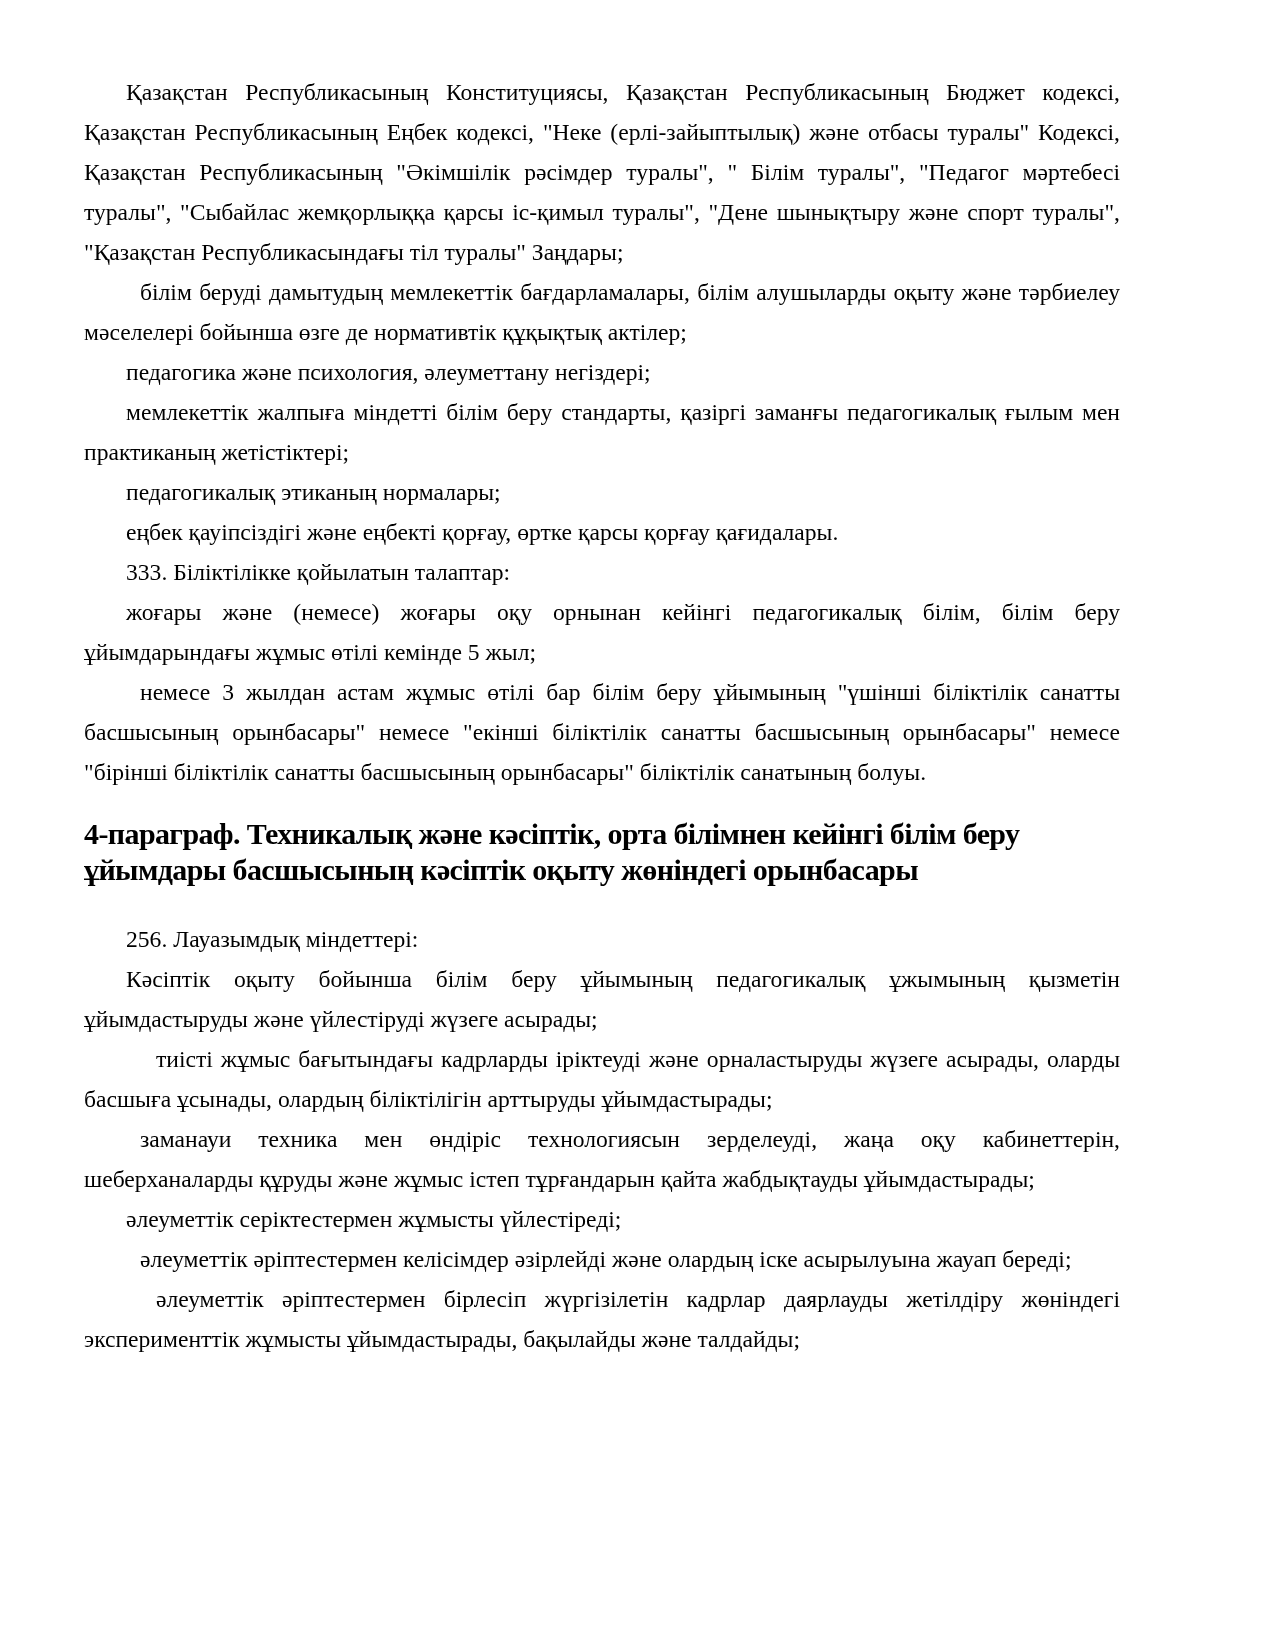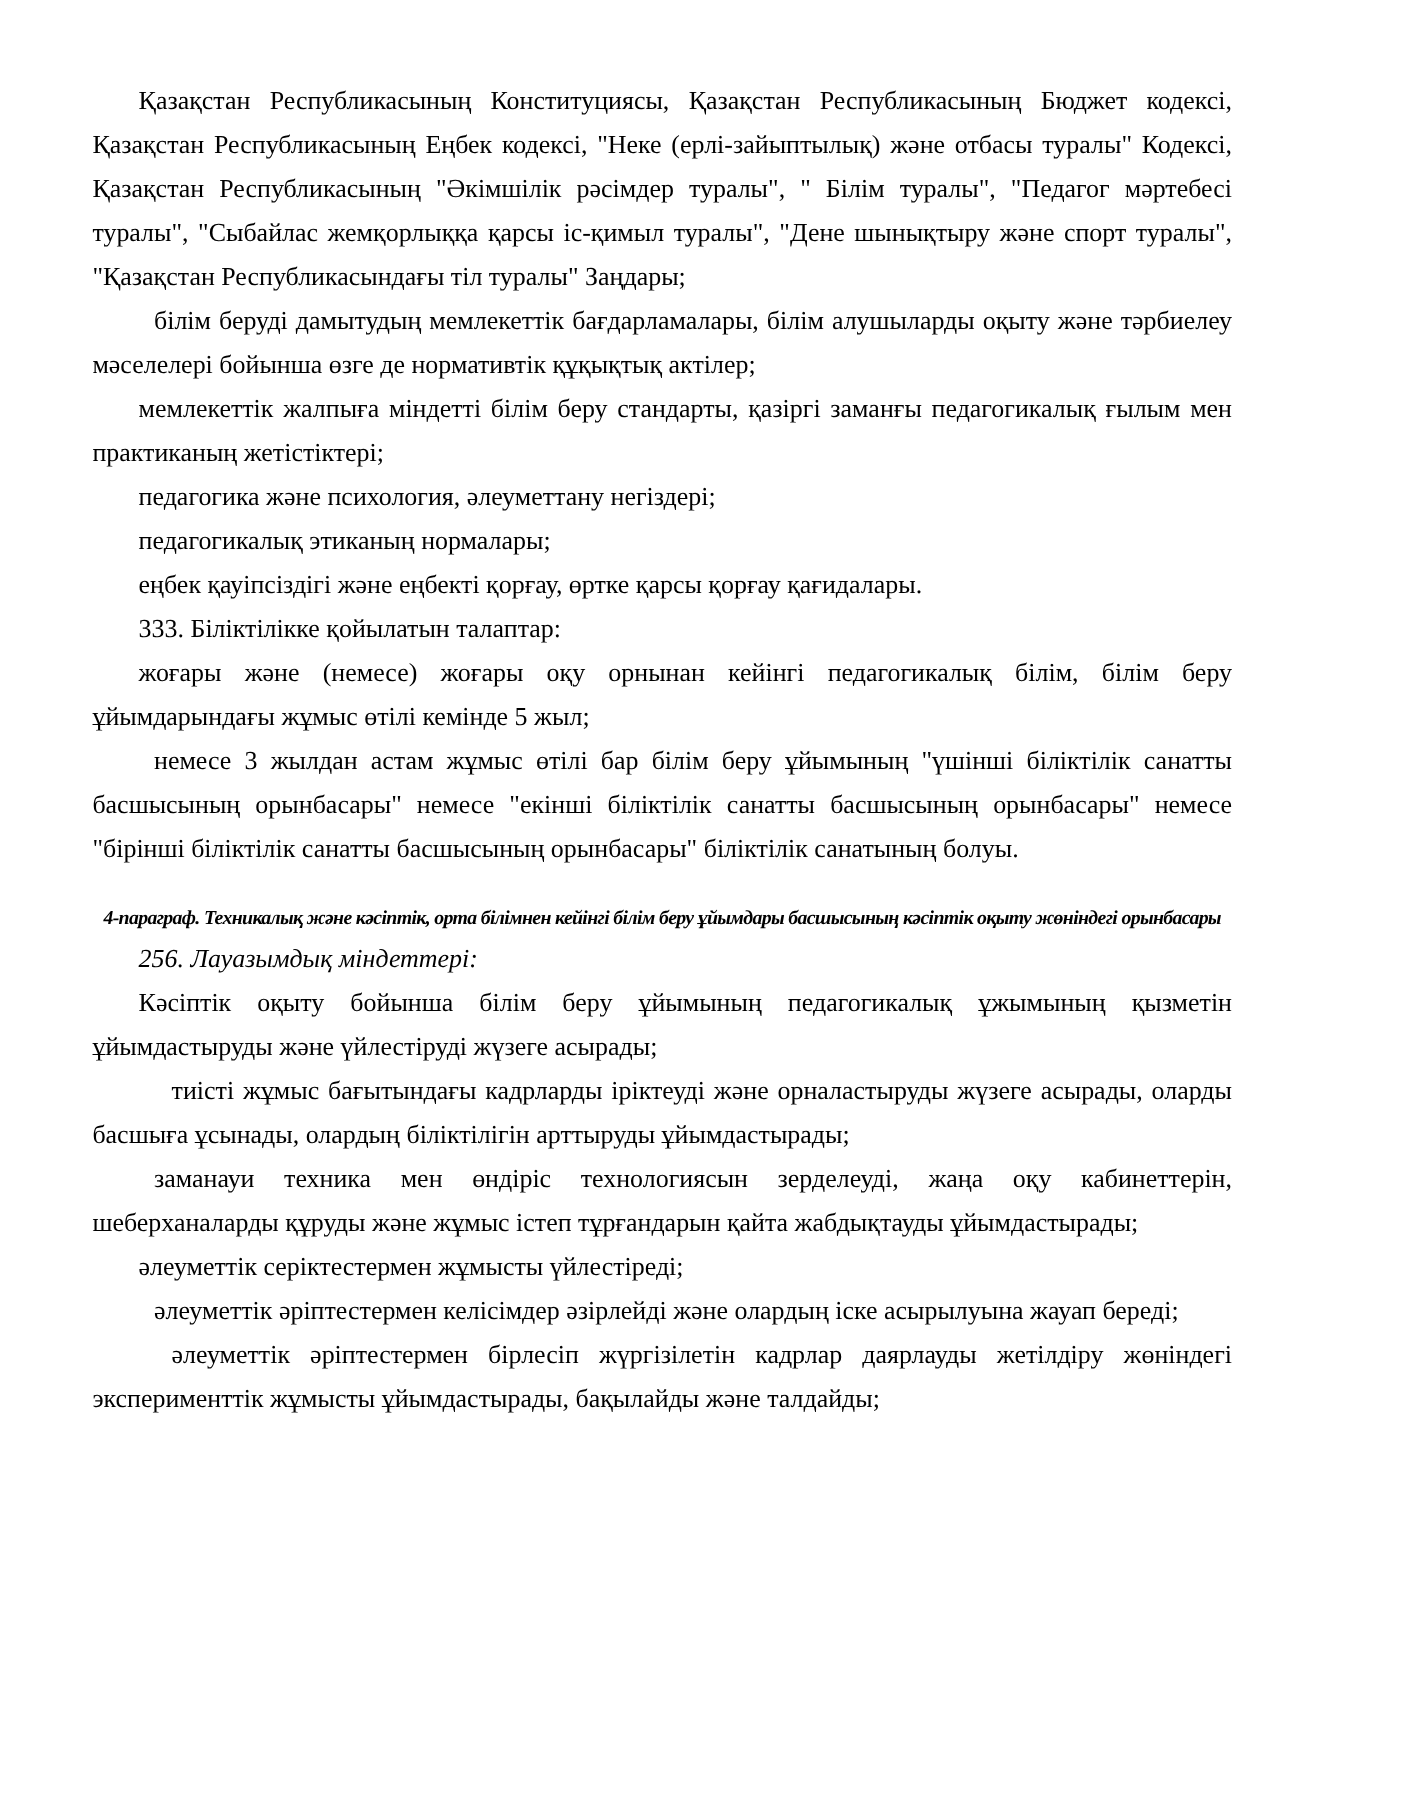--- a/index.html
+++ b/index.html
@@ -28,38 +28,37 @@
       text-align: justify;
       text-align-last: left;
     }
     .ind1 { text-indent: 42px; }
     .ind2 { text-indent: 56px; }
     .ind3 { text-indent: 72px; }
     .heading {
       margin: 14px 0 0 0;
       padding-top: 10px;
       font-weight: bold;
-      font-size: 18px;
+      font-size: 30px;
       line-height: 36.3px;
       letter-spacing: -0.6px;
-      text-align: center;
-      font-style: italic;
+      text-align: left;
     }
     .after-heading {
-      font-style: italic;
+      margin-top: 30px;
     }
   </style>
 </head>
 <body>
 
 <div class="page">
   <p class="para ind1">Қазақстан Республикасының Конституциясы, Қазақстан Республикасының Бюджет кодексі, Қазақстан Республикасының Еңбек кодексі, "Неке (ерлі-зайыптылық) және отбасы туралы" Кодексі, Қазақстан Республикасының "Әкімшілік рәсімдер туралы", " Білім туралы", "Педагог мәртебесі туралы", "Сыбайлас жемқорлыққа қарсы іс-қимыл туралы", "Дене шынықтыру және спорт туралы", "Қазақстан Республикасындағы тіл туралы" Заңдары;</p>
   <p class="para ind2">білім беруді дамытудың мемлекеттік бағдарламалары, білім алушыларды оқыту және тәрбиелеу мәселелері бойынша өзге де нормативтік құқықтық актілер;</p>
+  <p class="para ind1">педагогика және психология, әлеуметтану негіздері;</p>
   <p class="para ind1">мемлекеттік жалпыға міндетті білім беру стандарты, қазіргі заманғы педагогикалық ғылым мен практиканың жетістіктері;</p>
-  <p class="para ind1">педагогика және психология, әлеуметтану негіздері;</p>
   <p class="para ind1">педагогикалық этиканың нормалары;</p>
   <p class="para ind1">еңбек қауіпсіздігі және еңбекті қорғау, өртке қарсы қорғау қағидалары.</p>
   <p class="para ind1">333. Біліктілікке қойылатын талаптар:</p>
   <p class="para ind1">жоғары және (немесе) жоғары оқу орнынан кейінгі педагогикалық білім, білім беру ұйымдарындағы жұмыс өтілі кемінде 5 жыл;</p>
   <p class="para ind2">немесе 3 жылдан астам жұмыс өтілі бар білім беру ұйымының "үшінші біліктілік санатты басшысының орынбасары" немесе "екінші біліктілік санатты басшысының орынбасары" немесе "бірінші біліктілік санатты басшысының орынбасары" біліктілік санатының болуы.</p>
 
   <h2 class="heading">4-параграф. Техникалық және кәсіптік, орта білімнен кейінгі білім беру ұйымдары басшысының кәсіптік оқыту жөніндегі орынбасары</h2>
 
   <p class="para ind1 after-heading">256. Лауазымдық міндеттері:</p>
   <p class="para ind1">Кәсіптік оқыту бойынша білім беру ұйымының педагогикалық ұжымының қызметін ұйымдастыруды және үйлестіруді жүзеге асырады;</p>

